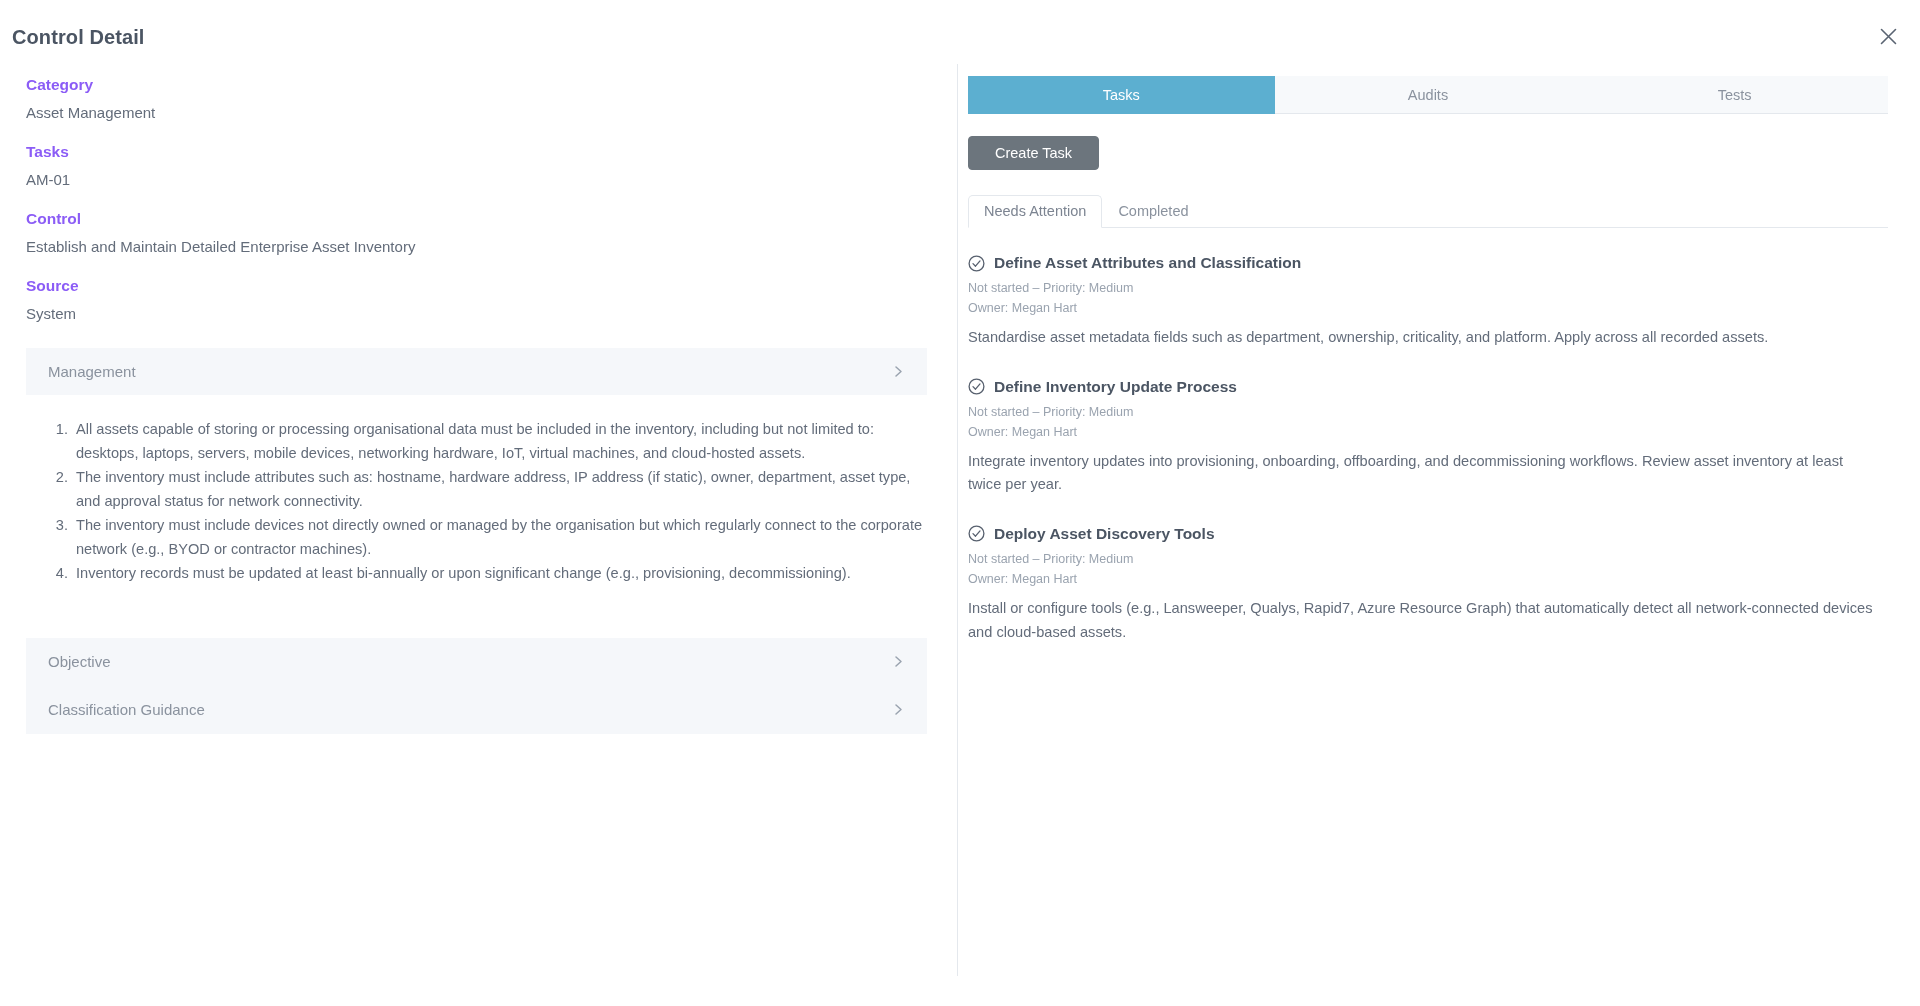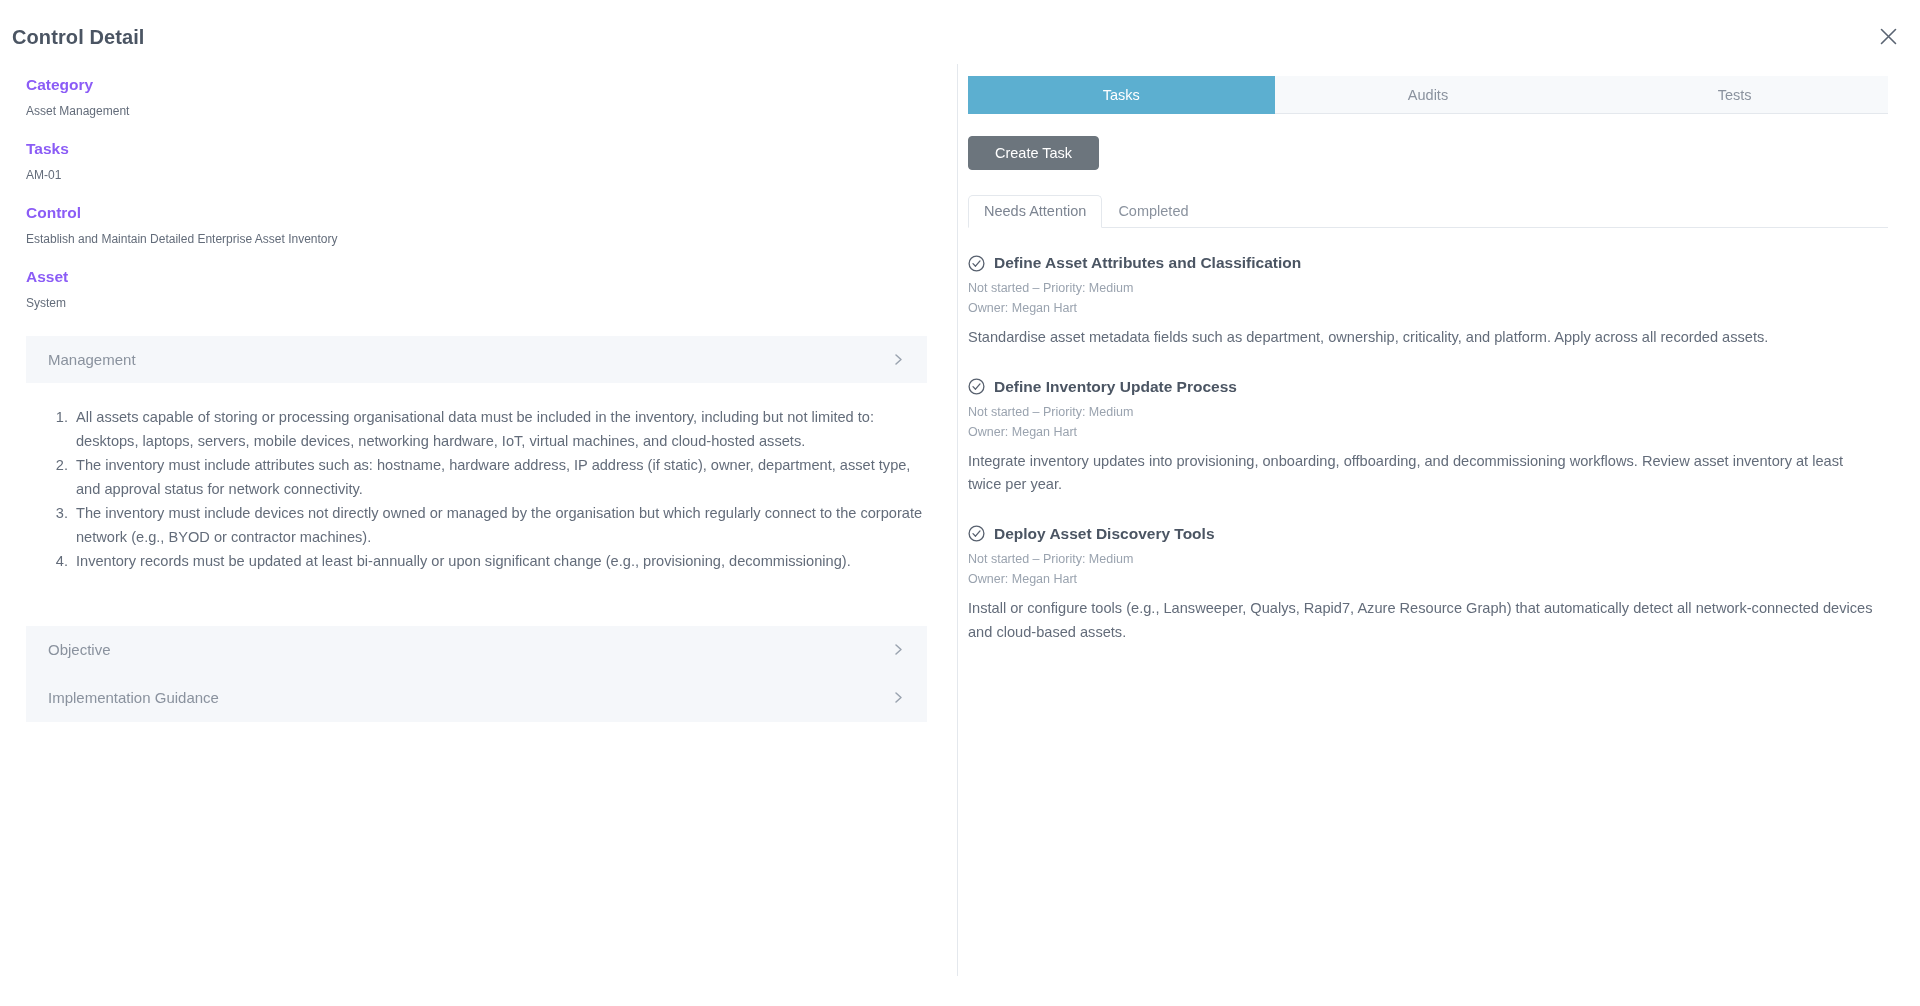--- a/index.html
+++ b/index.html
@@ -33,21 +33,21 @@
     width: 957px; height: 900px;
     padding: 0 30px 0 26px;
     overflow: hidden;
   }
   .field { margin-bottom: 22px; }
   .field-label {
     font-size: 15.5px; font-weight: 700; color: #8b5cf6;
     margin-bottom: 10px;
   }
   .field-value {
-    font-size: 12px; font-weight: 400; color: #636c7a;
+    font-size: 15px; font-weight: 400; color: #636c7a;
   }
   .tags { display: flex; gap: 8px; flex-wrap: wrap; margin-top: 2px; }
   .tag {
     border: 1px solid #9aa3af;
     border-radius: 11px;
     padding: 2px 9px 3px;
     font-size: 11.5px;
     color: #4b5563;
     line-height: 1.3;
     white-space: nowrap;
@@ -184,21 +184,21 @@
       <div class="field-label">Tasks</div>
       <div class="field-value">AM-01</div>
     </div>
 
     <div class="field">
       <div class="field-label">Control</div>
       <div class="field-value">Establish and Maintain Detailed Enterprise Asset Inventory</div>
     </div>
 
     <div class="field">
-      <div class="field-label">Asset</div>
+      <div class="field-label">Source</div>
       <div class="field-value">System</div>
     </div>
 
 
     <div class="accordion">
       <div class="acc-head">
         <span class="acc-title">Management</span>
         <span class="acc-chevron">
           <svg width="13" height="13" viewBox="0 0 13 13" aria-hidden="true">
             <path d="M4 2 L9 6.5 L4 11" stroke="#9aa3af" stroke-width="1.5" fill="none" stroke-linecap="round" stroke-linejoin="round"></path>
@@ -218,21 +218,21 @@
     <div class="acc-group">
       <div class="acc-head plain">
         <span class="acc-title">Objective</span>
         <span class="acc-chevron">
           <svg width="13" height="13" viewBox="0 0 13 13" aria-hidden="true">
             <path d="M4 2 L9 6.5 L4 11" stroke="#9aa3af" stroke-width="1.5" fill="none" stroke-linecap="round" stroke-linejoin="round"></path>
           </svg>
         </span>
       </div>
       <div class="acc-head plain">
-        <span class="acc-title">Implementation Guidance</span>
+        <span class="acc-title">Classification Guidance</span>
         <span class="acc-chevron">
           <svg width="13" height="13" viewBox="0 0 13 13" aria-hidden="true">
             <path d="M4 2 L9 6.5 L4 11" stroke="#9aa3af" stroke-width="1.5" fill="none" stroke-linecap="round" stroke-linejoin="round"></path>
           </svg>
         </span>
       </div>
     </div>
   </div>
 
   <div class="v-divider"></div>

